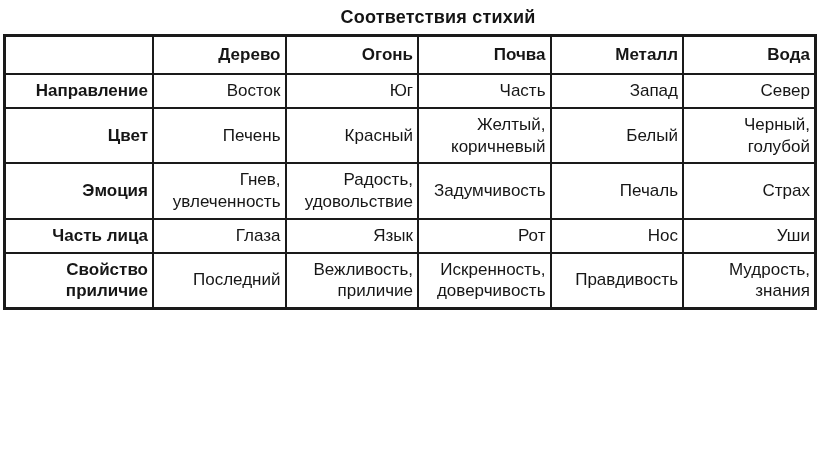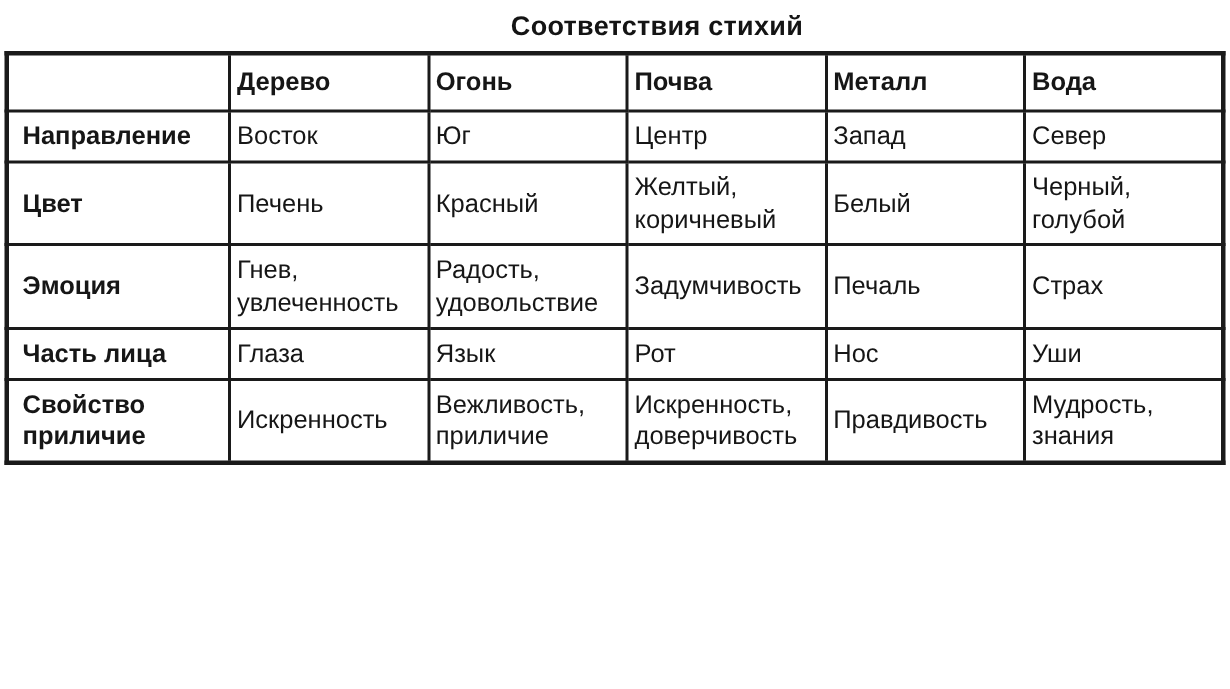--- a/index.html
+++ b/index.html
@@ -31,32 +31,32 @@
     margin-left: 3px;
     background: #ffffff;
     border: 3px solid #1a1a1a;
   }
   table.corr-table th,
   table.corr-table td {
     border: 2px solid #1a1a1a;
     font-size: 17px;
     line-height: 1.28;
     padding: 5px 4px;
-    text-align: left;
+    text-align: right;
     vertical-align: middle;
     white-space: pre-line;
     color: #161616;
     overflow: hidden;
   }
   table.corr-table thead th {
     font-weight: bold;
     height: 26px;
   }
   table.corr-table th.row-label {
-    text-align: left;
+    text-align: right;
     font-weight: bold;
     padding-left: 9px;
     width: 138px;
   }
   table.corr-table thead th:first-child {
     width: 138px;
   }
 </style>
 </head>
 <body>
@@ -73,21 +73,21 @@
           <th>Почва</th>
           <th>Металл</th>
           <th>Вода</th>
         </tr>
     </thead>
     <tbody id="table-body">
         <tr>
           <th class="row-label">Направление</th>
           <td>Восток</td>
           <td>Юг</td>
-          <td>Центр</td>
+          <td>Часть</td>
           <td>Запад</td>
           <td>Север</td>
         </tr>
         <tr>
           <th class="row-label">Цвет</th>
           <td>Печень</td>
           <td>Красный</td>
           <td>Желтый,
 коричневый</td>
           <td>Белый</td>
@@ -108,21 +108,21 @@
           <th class="row-label">Часть лица</th>
           <td>Глаза</td>
           <td>Язык</td>
           <td>Рот</td>
           <td>Нос</td>
           <td>Уши</td>
         </tr>
         <tr>
           <th class="row-label">Свойство
 приличие</th>
-          <td>Искренность</td>
+          <td>Последний</td>
           <td>Вежливость,
 приличие</td>
           <td>Искренность,
 доверчивость</td>
           <td>Правдивость</td>
           <td>Мудрость,
 знания</td>
         </tr>
       </tbody>
   </table>

